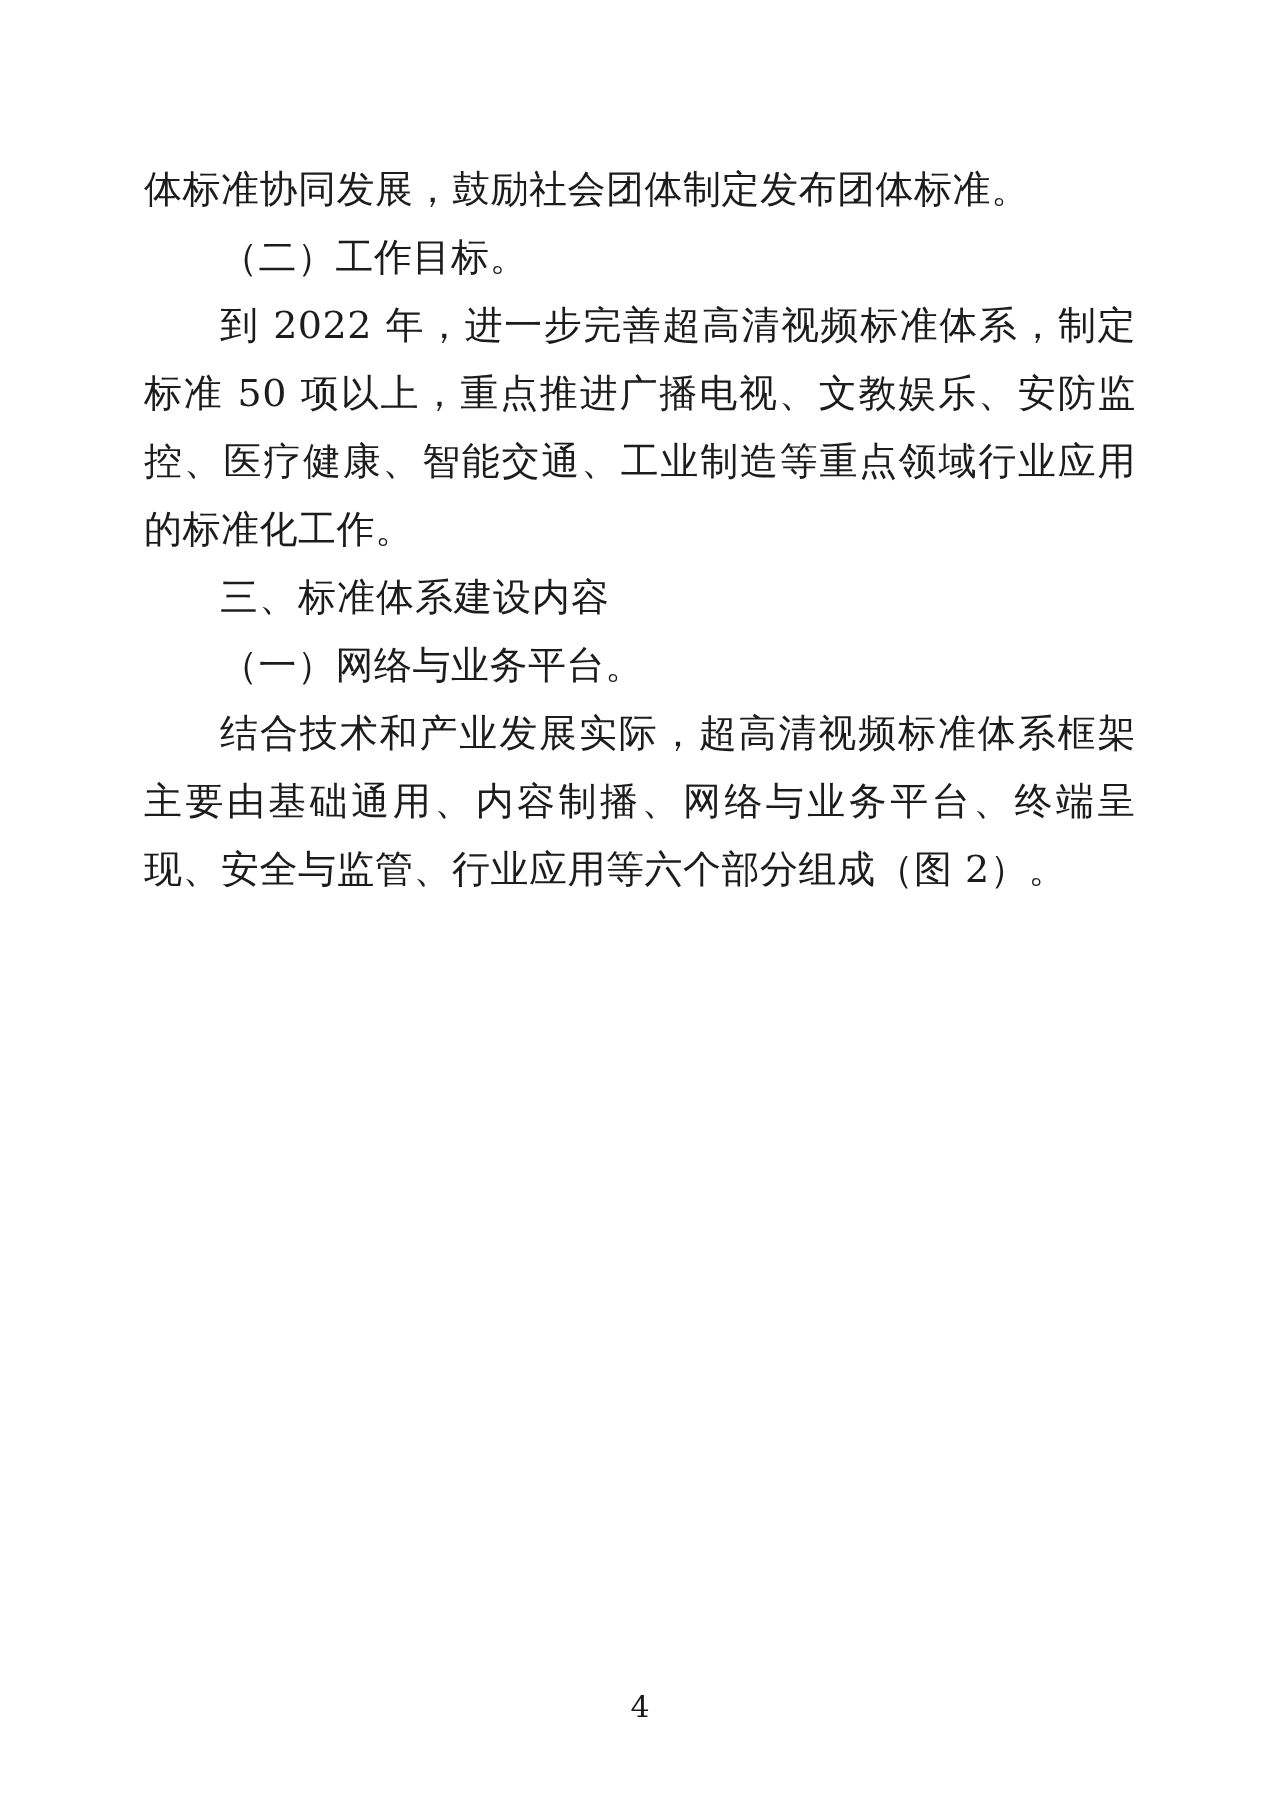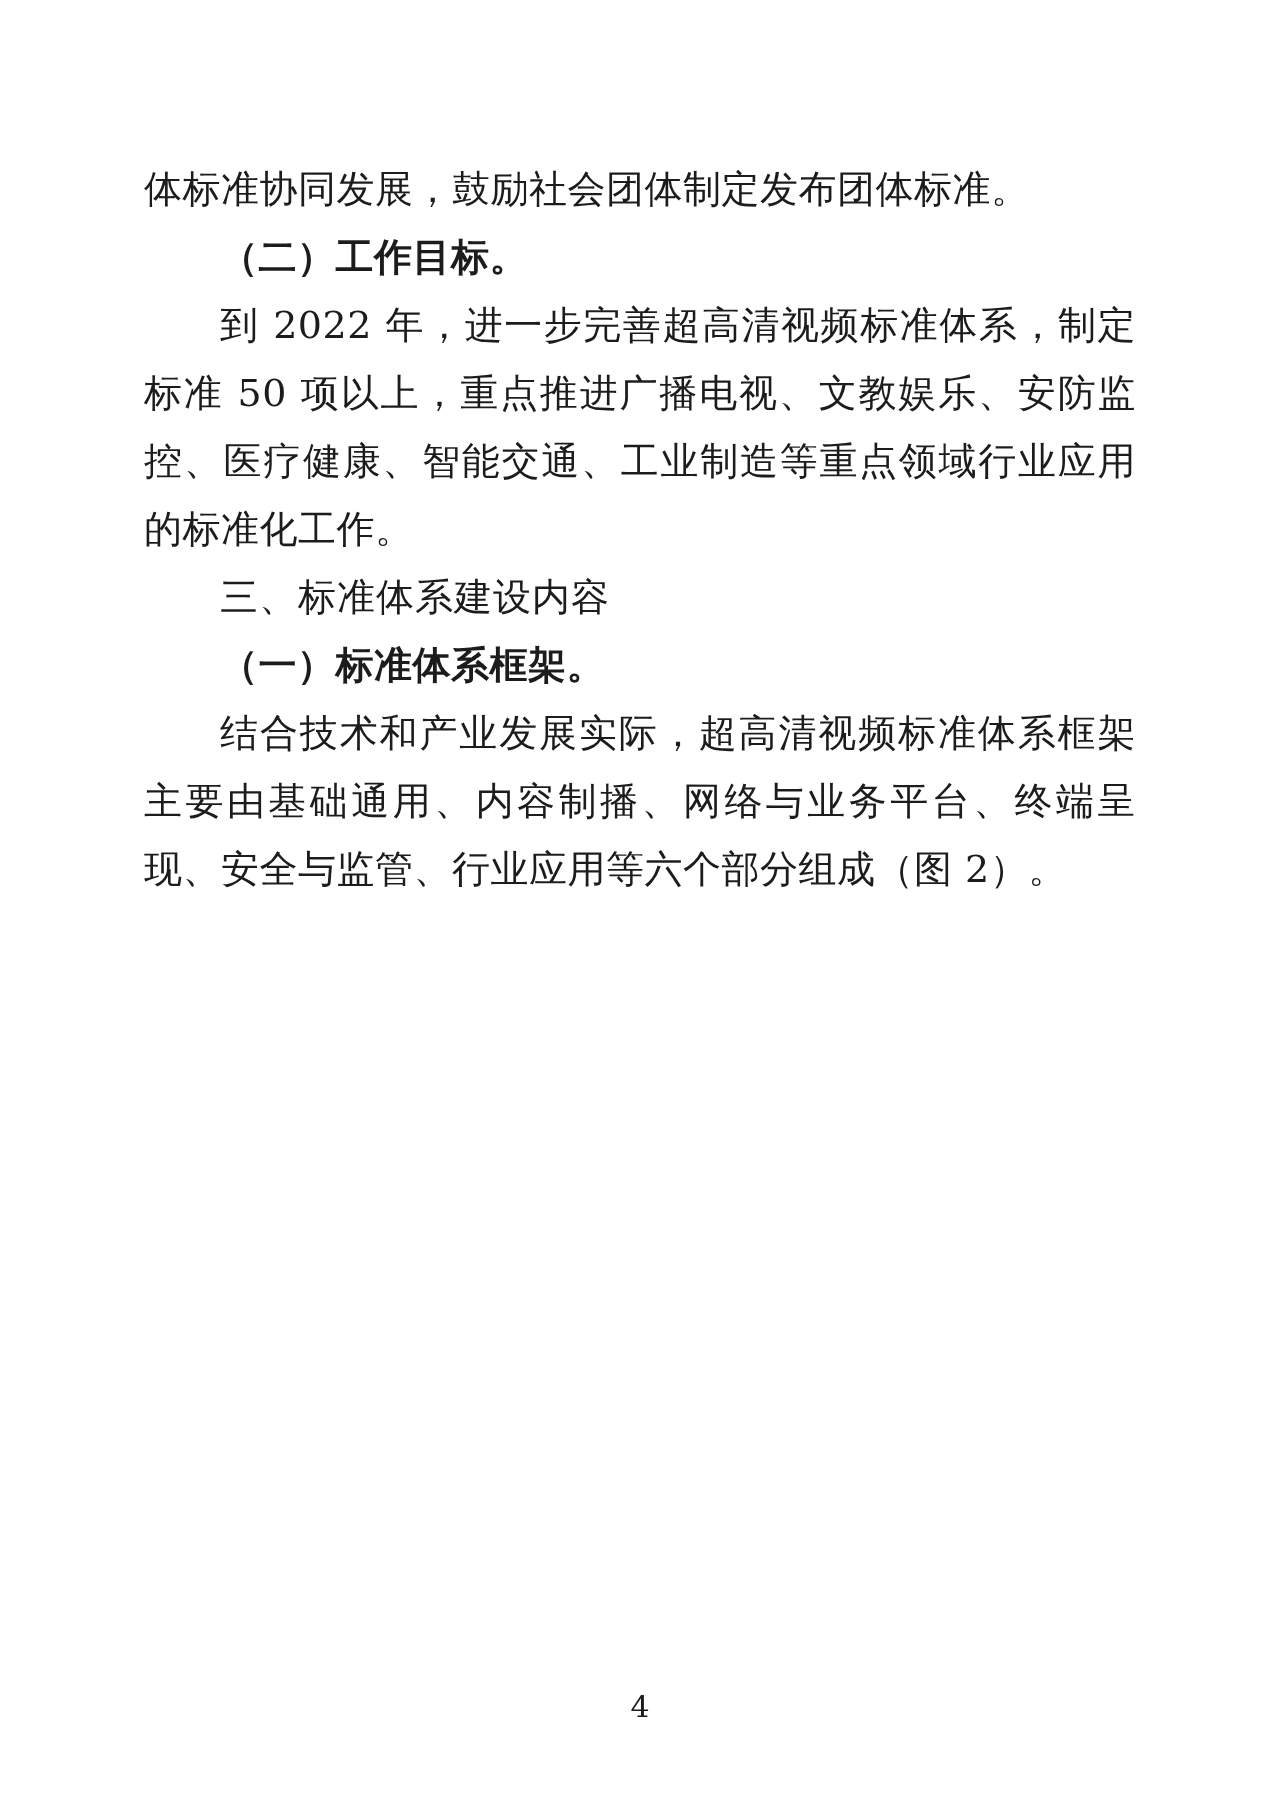--- a/index.html
+++ b/index.html
@@ -32,21 +32,21 @@
     letter-spacing: 0.5px;
     word-break: break-all;
   }
   .indent {
     text-indent: 2em;
   }
   .lead {
     font-weight: 700;
   }
   .heading-kai {
-    font-weight: 700;
+    font-weight: 400;
   }
   .heading-sans {
     font-family: "DejaVu Sans", sans-serif;
     font-weight: 400;
     letter-spacing: 1px;
   }
   .page-number {
     position: absolute;
     left: 0;
     top: 1668px;
@@ -67,20 +67,20 @@
 
 
 
     <p class="para indent heading-kai"><span>（二）工作目标。</span></p>
 
 
     <p class="para indent"><span>到 2022 年，进一步完善超高清视频标准体系，制定标准 50 项以上，重点推进广播电视、文教娱乐、安防监控、医疗健康、智能交通、工业制造等重点领域行业应用的标准化工作。</span></p>
 
     <p class="para indent heading-sans"><span>三、标准体系建设内容</span></p>
 
-    <p class="para indent heading-kai"><span>（一）标准体系框架。</span></p>
+    <p class="para indent heading-kai"><span>（一）网络与业务平台。</span></p>
 
     <p class="para indent"><span>结合技术和产业发展实际，超高清视频标准体系框架主要由基础通用、内容制播、网络与业务平台、终端呈现、安全与监管、行业应用等六个部分组成（图 2）。</span></p>
 
   </div>
 
   <div class="page-number">4</div>
 </div>
 
 </body></html>

